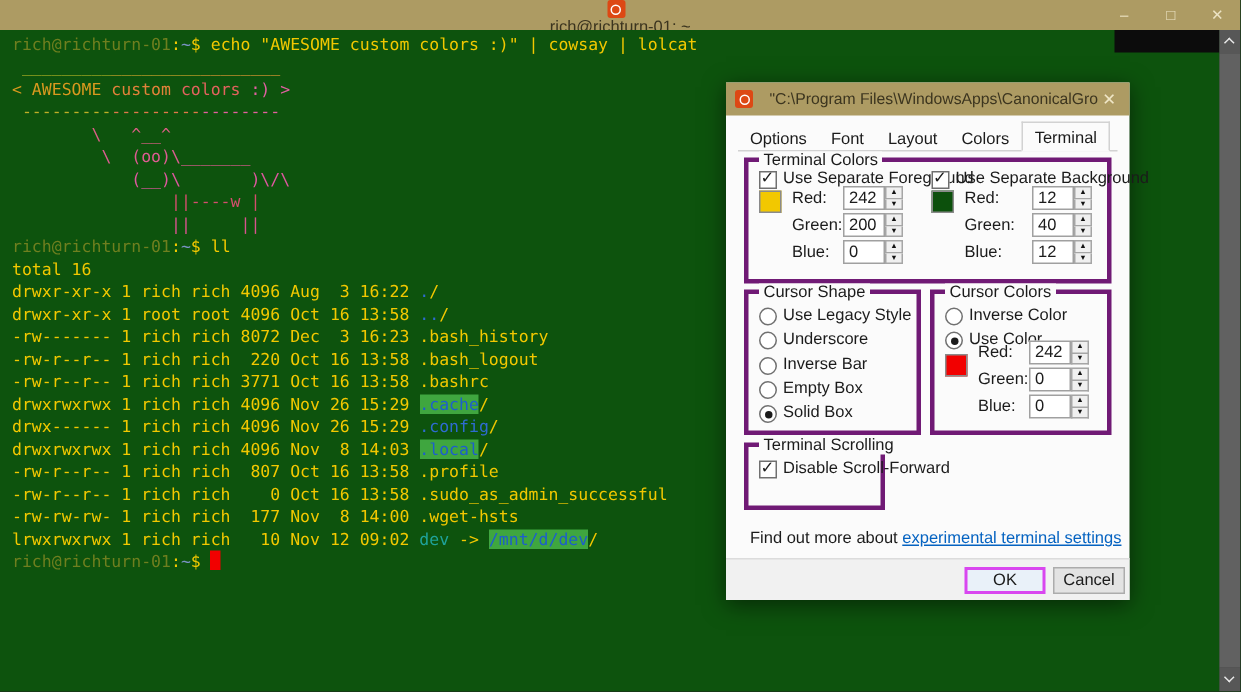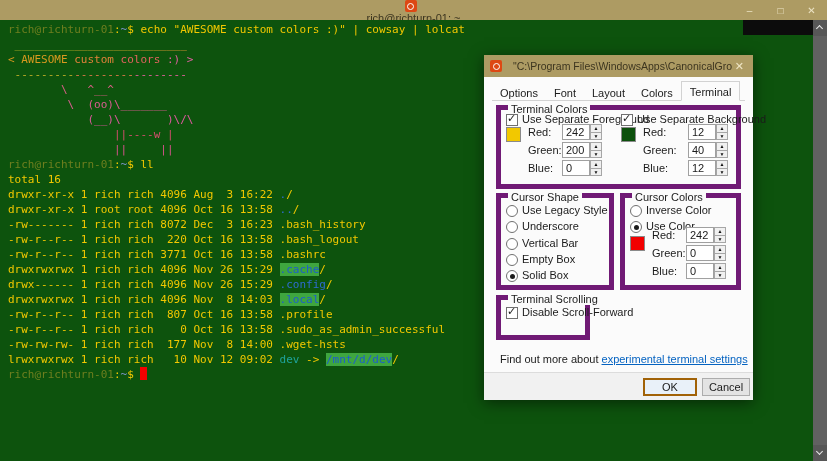--- a/index.html
+++ b/index.html
@@ -32,41 +32,41 @@
   .dialog{position:absolute;left:484px;top:55px;width:269px;height:345px;background:#fbfbfb;
           box-shadow:0 3px 14px rgba(0,0,0,.5);font-size:11px;color:#1b1b1b;}
   .dlg-titlebar{position:absolute;left:0;top:0;right:0;height:22px;background:#ad9b63;display:flex;align-items:center;padding:0 6px;}
   .dlg-title-text{font-size:10.5px;color:#3c351f;white-space:nowrap;overflow:hidden;flex:1;margin-left:5px;}
   .dlg-close{color:#efe6c6;font-size:11px;padding:0 3px;}
 
   .dlg-tabrow{position:absolute;left:8px;right:8px;top:25px;height:21px;display:flex;align-items:flex-end;border-bottom:1px solid #d2d2d2;}
   .tab{padding:3px 8px 2px;margin-bottom:-1px;color:#1b1b1b;}
   .tab.active{background:#fbfbfb;border:1px solid #d2d2d2;border-bottom:1px solid #fbfbfb;padding-top:4px;}
 
-  .group{position:absolute;border:5px solid #701a75;}
+  .group{position:absolute;border:3px solid #701a75;}
   .group-label{position:absolute;top:-7px;left:7px;background:#fbfbfb;padding:0 3px;white-space:nowrap;}
 
   .lbl{position:absolute;white-space:nowrap;}
   .num{position:absolute;width:28px;height:16px;border:1px solid #a0a0a0;background:#fff;line-height:14px;padding-left:3px;}
   .spin{position:absolute;width:12px;height:16px;display:flex;flex-direction:column;}
   .spin b{flex:1;background:#f0f0f0;border:1px solid #a6a6a6;font-size:5px;line-height:6px;text-align:center;color:#111;font-weight:normal;}
   .spin b + b{border-top:none;}
 
   .checkbox{position:absolute;width:12px;height:12px;border:1px solid #707070;background:#fff;text-align:center;}
   .checkbox .tick{position:absolute;left:0;top:-3px;font-size:11px;color:#1b1b1b;}
   .radio{position:absolute;width:12px;height:12px;border:1px solid #707070;border-radius:50%;background:#fff;}
   .radio .dot{position:absolute;left:2.5px;top:2.5px;width:5px;height:5px;border-radius:50%;background:#1b1b1b;}
   .swatch{position:absolute;border:1px solid #8a8a8a;width:15px;height:15px;}
 
   .link-line{position:absolute;left:16px;top:298px;white-space:nowrap;}
   .link{color:#0563c1;text-decoration:underline;}
 
   .dlg-footer{position:absolute;left:0;right:0;bottom:0;height:28px;background:#f1f1f1;border-top:1px solid #dcdcdc;}
   .btn{position:absolute;top:5px;height:18px;text-align:center;line-height:15px;}
-  .btn.ok{left:159px;width:54px;background:#e9f1f9;border:2px solid #a16207;}
+  .btn.ok{left:159px;width:54px;background:#e9f1f9;border:2px solid #d946ef;}
   .btn.cancel{left:218px;width:48px;background:#e3e3e3;border:1px solid #acacac;line-height:16px;}
 </style>
 </head>
 <body>
 
 <div class="screen">
 
   <div class="titlebar">
     <span class="app-icon"></span>
     <span class="title-text">rich@richturn-01: ~</span>
@@ -183,21 +183,21 @@
       </span>
 
     <div class="group" style="left:12px;top:138px;width:118px;height:97px;">
       <span class="group-label">Cursor Shape</span>
     </div>
     <span class="radio" style="left:22px;top:150px;"></span>
     <span class="lbl" style="left:38px;top:149px;">Use Legacy Style</span>
     <span class="radio" style="left:22px;top:166px;"></span>
     <span class="lbl" style="left:38px;top:165px;">Underscore</span>
     <span class="radio" style="left:22px;top:183px;"></span>
-    <span class="lbl" style="left:38px;top:182px;">Vertical Bar</span>
+    <span class="lbl" style="left:38px;top:182px;">Inverse Bar</span>
     <span class="radio" style="left:22px;top:199px;"></span>
     <span class="lbl" style="left:38px;top:198px;">Empty Box</span>
     <span class="radio" style="left:22px;top:215px;">
         <span class="dot"></span>
       </span>
     <span class="lbl" style="left:38px;top:214px;">Solid Box</span>
 
     <div class="group" style="left:136px;top:138px;width:121px;height:97px;text-align:right;">
       <span class="group-label">Cursor Colors</span>
     </div>

